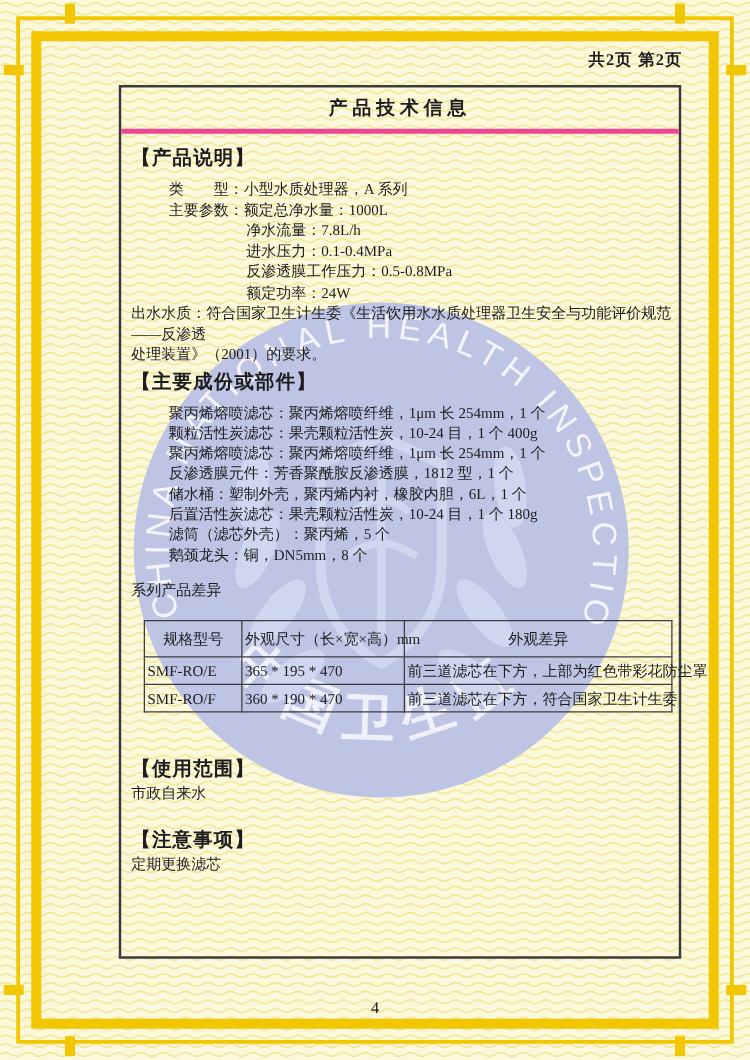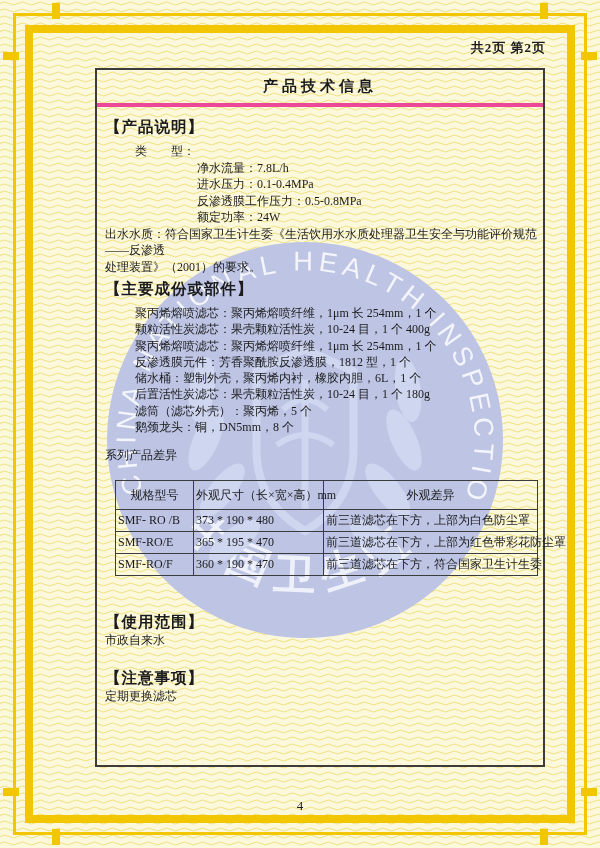--- a/index.html
+++ b/index.html
@@ -121,20 +121,25 @@
 
   <div class="doc-body">
 
     <div class="sec-heading mt4">【产品说明】</div>
 
     <div class="indent1 mt6">
       <div class="spec-row">
         <span>类</span>
         <span class="spec-gap"></span>
         <span>型：</span>
+        <span>小型水质处理器，A 系列</span>
+      </div>
+      <div class="spec-row">
+        <span>主要参数：</span>
+        <span>额定总净水量：1000L</span>
       </div>
       <div class="param-sub">净水流量：7.8L/h</div>
       <div class="param-sub">进水压力：0.1-0.4MPa</div>
       <div class="param-sub">反渗透膜工作压力：0.5-0.8MPa</div>
       <div class="param-sub">额定功率：24W</div>
     </div>
 
     <div class="wrapline">出水水质：符合国家卫生计生委《生活饮用水水质处理器卫生安全与功能评价规范——反渗透</div>
     <div class="wrapline">处理装置》（2001）的要求。</div>
 
@@ -159,25 +164,20 @@
           <col class="col-size">
           <col class="col-diff">
         </colgroup>
       <tbody>
           <tr>
         <th>规格型号</th>
         <th>外观尺寸（长×宽×高）mm</th>
         <th>外观差异</th>
       </tr>
       <tr>
-        <td>SMF- RO /B</td>
-        <td>373 * 190 * 480</td>
-        <td>前三道滤芯在下方，上部为白色防尘罩</td>
-      </tr>
-      <tr>
         <td>SMF-RO/E</td>
         <td>365 * 195 * 470</td>
         <td>前三道滤芯在下方，上部为红色带彩花防尘罩</td>
       </tr>
       <tr>
         <td>SMF-RO/F</td>
         <td>360 * 190 * 470</td>
         <td>前三道滤芯在下方，符合国家卫生计生委</td>
       </tr>
     </tbody>

